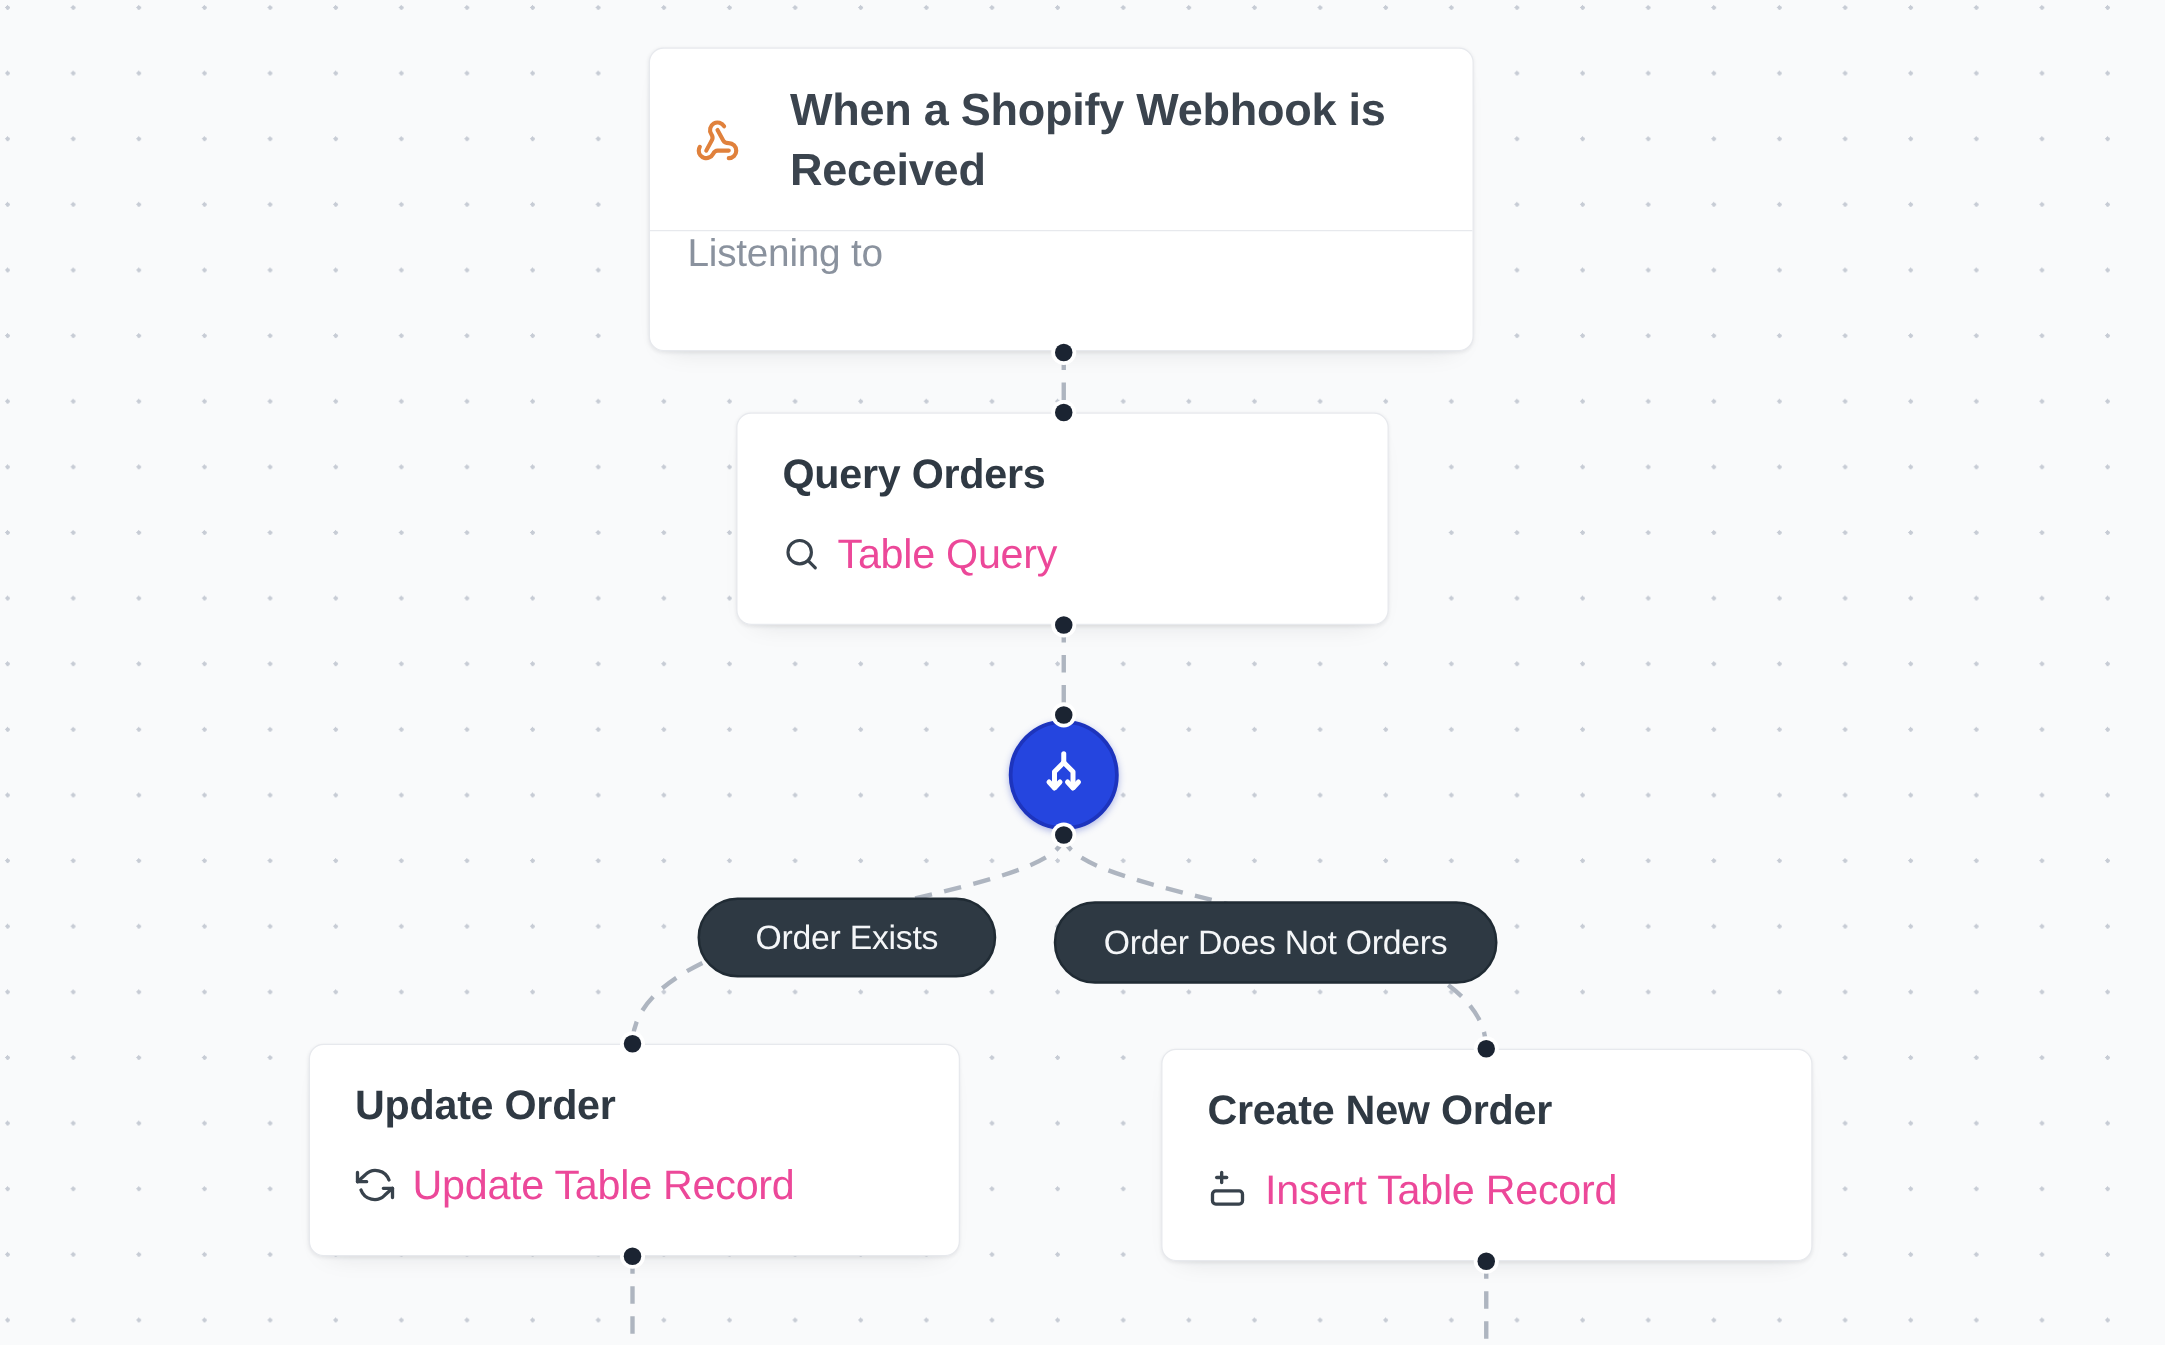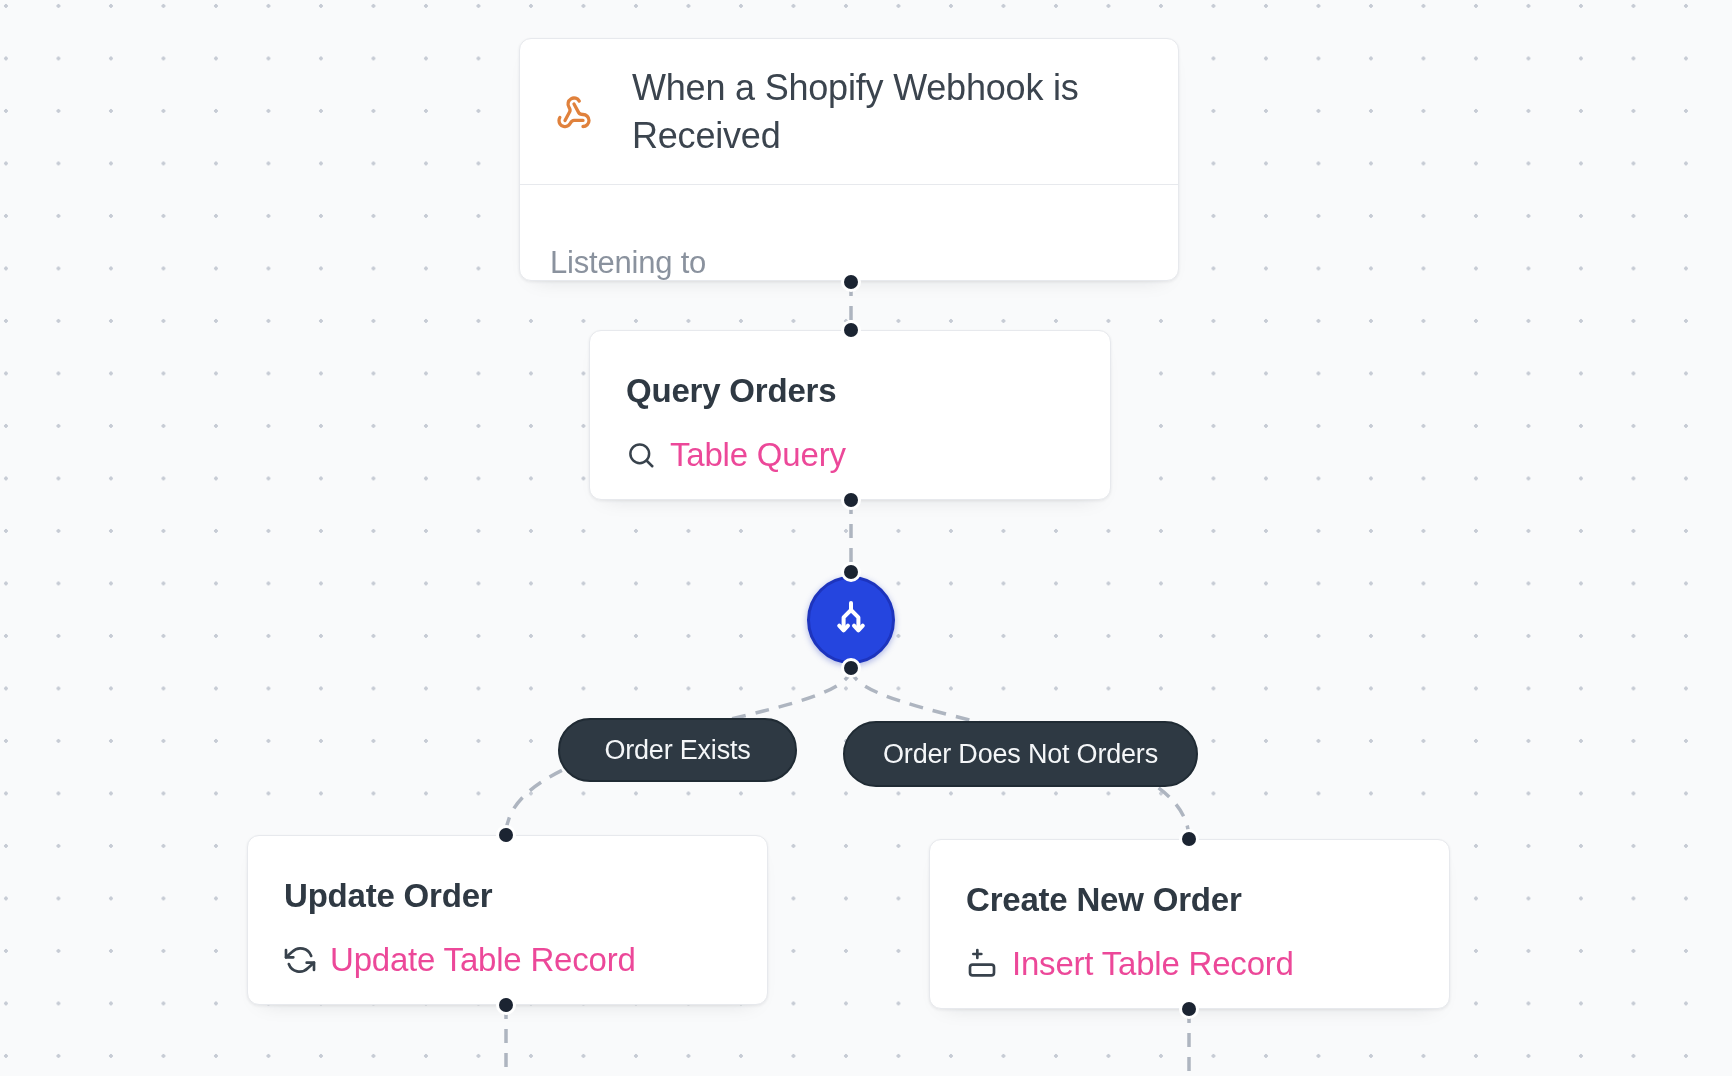--- a/index.html
+++ b/index.html
@@ -13,28 +13,28 @@
   }
   .connectors{position:absolute;left:0;top:0;z-index:1;}
   .node{
     position:absolute;background:#ffffff;border:1px solid #e7e9ed;border-radius:12px;
     box-shadow:0 1px 3px rgba(22,28,36,.07), 0 10px 22px -16px rgba(22,28,36,.18);
     z-index:2;box-sizing:border-box;cursor:pointer;
   }
   .trigger-node{left:519px;top:38px;width:660px;height:243px;}
   .trigger-header{height:146px;display:flex;align-items:center;padding:0 36px;box-sizing:border-box;border-bottom:1px solid #e7e9ed;}
   .trigger-icon{width:36px;height:36px;flex:0 0 auto;margin-right:40px;margin-top:2px;}
-  .trigger-title{font-size:36px;line-height:48px;font-weight:400;color:#3b444e;letter-spacing:-.2px;}
-  .trigger-footer{height:96px;display:flex;align-items:flex-end;padding:0 30px;box-sizing:border-box;}
+  .trigger-title{font-size:36px;line-height:48px;font-weight:700;color:#3b444e;letter-spacing:-.2px;}
+  .trigger-footer{height:96px;display:flex;align-items:flex-start;padding:0 30px;box-sizing:border-box;}
   .listening-label{font-size:31px;color:#8a929e;letter-spacing:-.2px;}
   .topic-badge{
     margin-left:17px;background:#eff1f3;border-radius:9px;color:#434d57;
     font-size:25px;padding:8px 17px;letter-spacing:-.2px;
   }
-  .step-node{padding:39px 36px;box-sizing:border-box;}
+  .step-node{padding:27px 36px;box-sizing:border-box;}
   .query-node{left:589px;top:330px;width:522px;height:170px;}
   .update-node{left:247px;top:835px;width:521px;height:170px;}
   .create-node{left:929px;top:839px;width:521px;height:170px;}
   .step-title{font-size:33px;font-weight:700;color:#2f3943;line-height:42px;letter-spacing:-.2px;}
   .step-sub{margin-top:21px;display:flex;align-items:center;gap:14px;font-size:33px;color:#ec4899;line-height:44px;letter-spacing:-.2px;}
   .step-sub svg{flex:0 0 auto;}
   .branch-circle{
     position:absolute;left:807px;top:576px;width:88px;height:88px;border-radius:50%;
     background:#2545df;border:3px solid #1d34bd;box-sizing:border-box;z-index:3;
     display:flex;align-items:center;justify-content:center;cursor:pointer;

